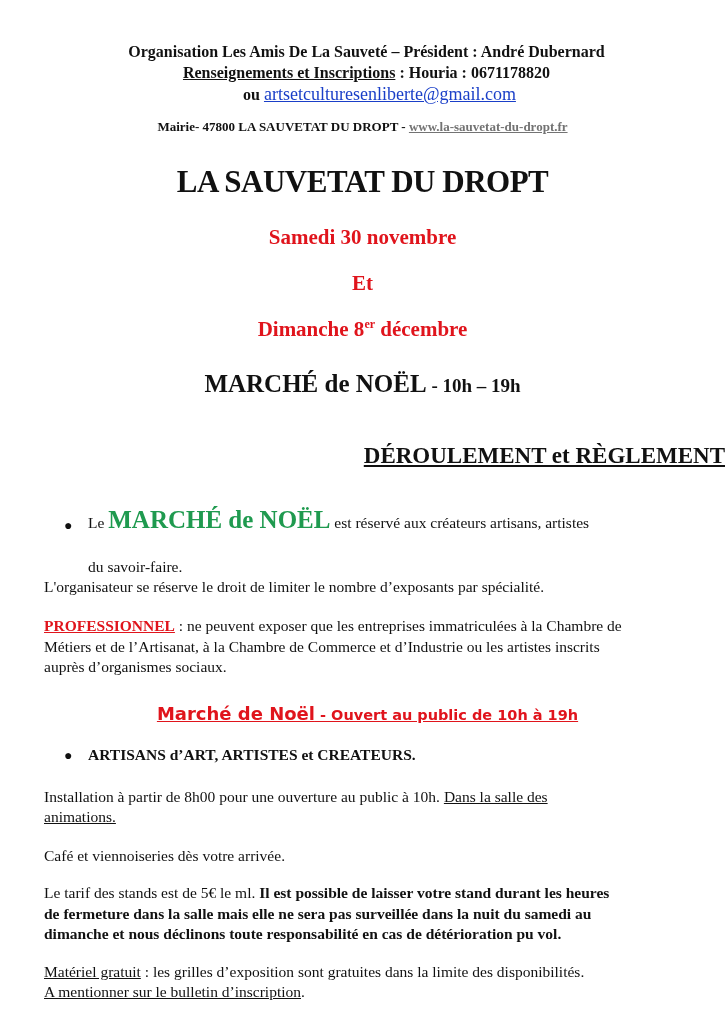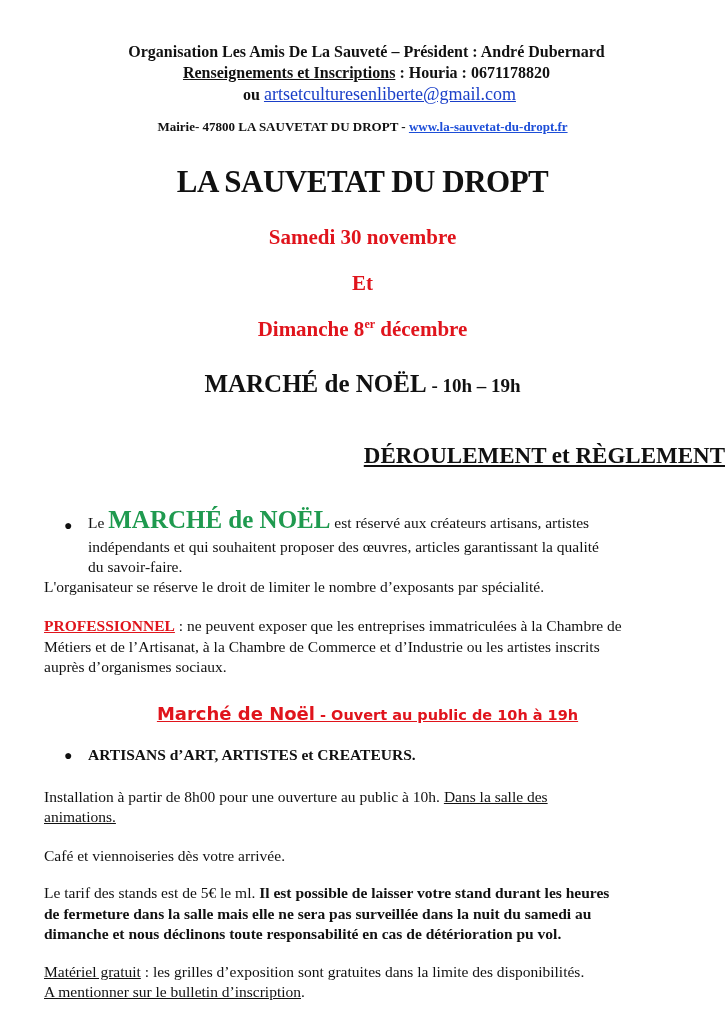--- a/index.html
+++ b/index.html
@@ -6,21 +6,21 @@
   body { width: 725px; height: 1024px; overflow: hidden; position: relative;
          font-family: "Liberation Serif", "DejaVu Serif", serif; color: #111; }
   .page { position: absolute; left: 0; top: 0; width: 725px; height: 1024px; }
   .abs { position: absolute; white-space: nowrap; }
   .center { left: 0; right: 0; text-align: center; }
   .b { font-weight: bold; }
   .u { text-decoration: underline; }
   .red { color: #e0141c; }
   .green { color: #1f9a4f; }
   .link { color: #1a3fc8; text-decoration: underline; }
-  .link2 { color: #1d4ed8; text-decoration: underline; }
+  .link2 { color: #737373; text-decoration: underline; }
   .hdr { font-size: 16px; font-weight: bold; margin-left: 8px; }
   .body15 { font-size: 15.5px; }
   .sans { font-family: "DejaVu Sans", "Liberation Sans", sans-serif; }
   .bullet { position: absolute; font-size: 14px; }
 </style>
 </head>
 <body>
 
 <div class="page">
 
@@ -46,21 +46,20 @@
   <div class="abs center b" style="top:370px;">
     <span style="font-size:25px;">MARCHÉ de NOËL</span><span style="font-size:19px;"> - 10h – 19h</span>
   </div>
 
   <div class="abs center b u" style="top:443px; font-size:23px;text-align:right;">DÉROULEMENT et RÈGLEMENT</div>
 
   <span class="bullet" style="left:64px; top:518px;">●</span>
   <div class="abs body15" style="left:88px; top:506px; width:600px; text-align:justify;">
     <span>Le </span><span class="b green" style="font-size:25px;">MARCHÉ de NOËL</span><span> est réservé aux créateurs artisans, artistes</span>
   </div>
-  <div class="abs body15" style="left:88px; top:538px;">indépendants et qui souhaitent proposer des œuvres, articles garantissant la qualité</div>
   <div class="abs body15" style="left:88px; top:558px;">du savoir-faire.</div>
   <div class="abs body15" style="left:44px; top:578px;">L'organisateur se réserve le droit de limiter le nombre d’exposants par spécialité.</div>
 
   <div class="abs body15" style="left:44px; top:617px;">
     <span class="b u red">PROFESSIONNEL</span><span> : ne peuvent exposer que les entreprises immatriculées à la Chambre de</span>
   </div>
   <div class="abs body15" style="left:44px; top:638px;">Métiers et de l’Artisanat, à la Chambre de Commerce et d’Industrie ou les artistes inscrits</div>
   <div class="abs body15" style="left:44px; top:658px;">auprès d’organismes sociaux.</div>
 
   <div class="abs center b red u sans" style="top:703px; padding-left:10px;">

